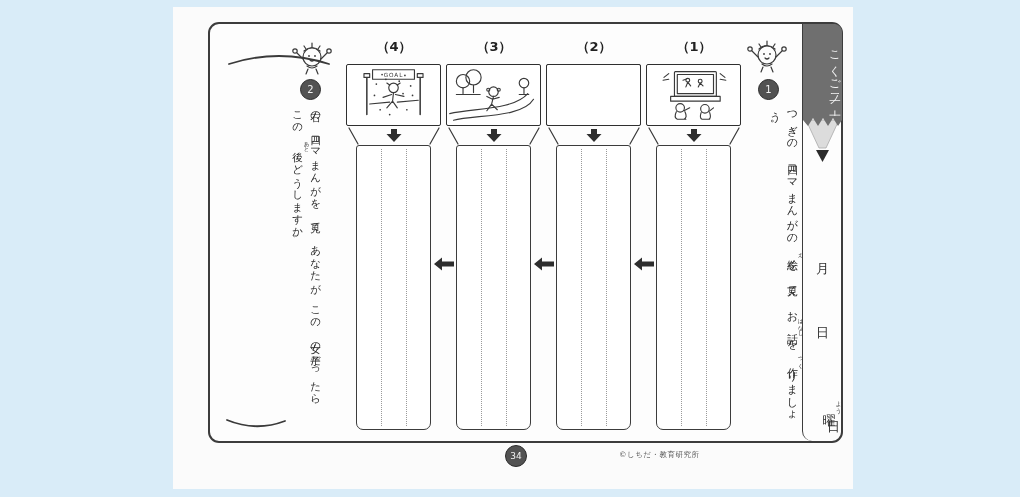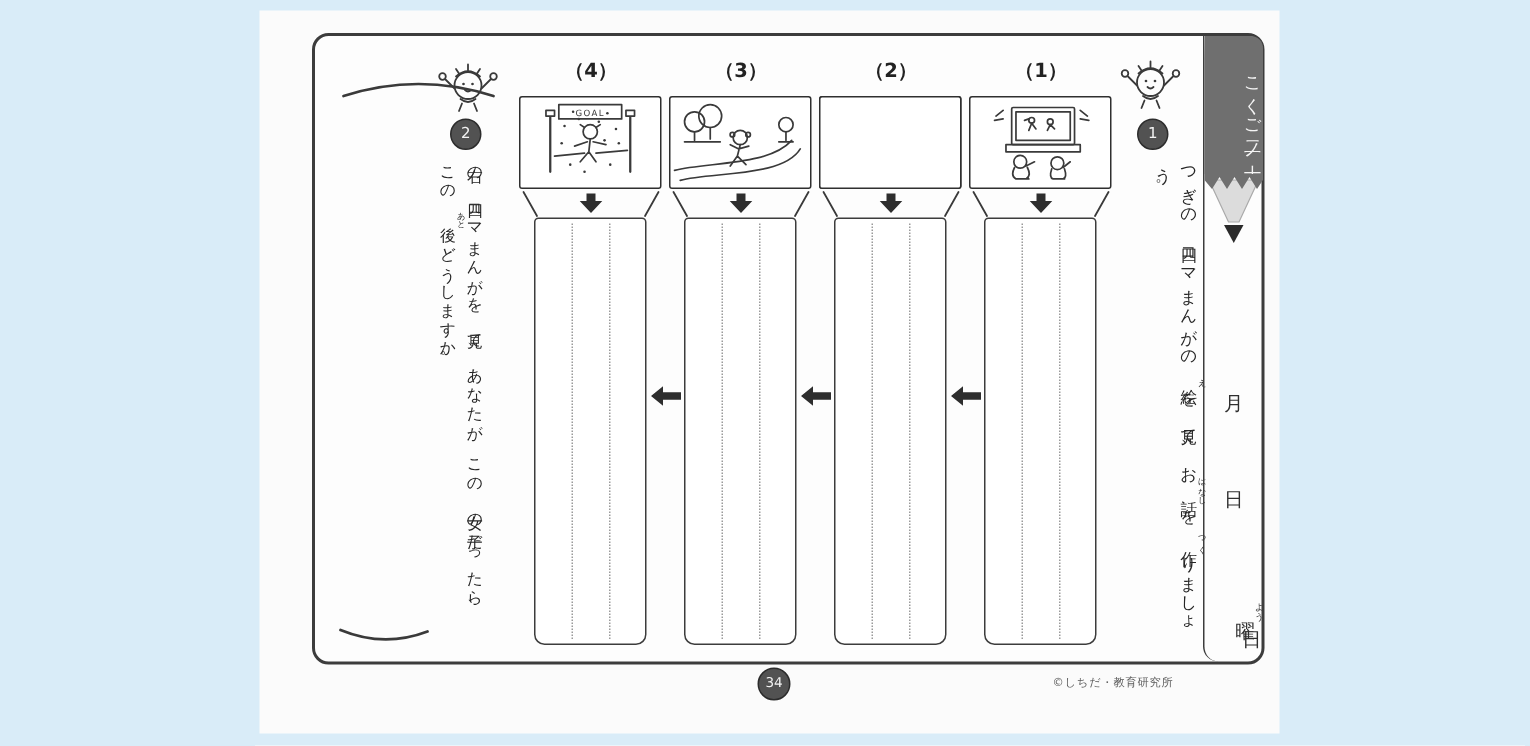--- a/index.html
+++ b/index.html
@@ -41,21 +41,21 @@
   .panel-box svg{width:100%;height:100%;display:block;}
   .funnel{position:absolute;top:103px;left:0;width:96px;height:18px;}
   .writing-box{position:absolute;top:121px;left:10px;width:73px;height:283px;border:1.5px solid #3c3c3c;border-radius:3px 3px 7px 7px;background:#fff;}
   .wline{position:absolute;top:3px;bottom:3px;width:0;border-left:1px dotted #9a9a9a;}
   .seq-arrow{position:absolute;top:233px;width:20px;height:14px;}
 
   .arc{position:absolute;}
 
   
   .page-coin{position:absolute;left:332px;top:438px;width:20px;height:20px;font-size:9px;justify-content:center;}
-  .copyright{position:absolute;left:470px;top:443px;width:198px;text-align:center;font-size:7.5px;color:#5a5a5a;letter-spacing:0.5px;}
+  .copyright{position:absolute;left:446px;top:443px;width:198px;text-align:left;font-size:7.5px;color:#5a5a5a;letter-spacing:0.5px;}
   svg .ink{stroke:#3a3a3a;fill:none;stroke-width:1.2;stroke-linecap:round;stroke-linejoin:round;}
 </style>
 </head>
 <body>
 
 <div class="page">
   <div class="frame">
 
     <svg class="arc" style="left:16px;top:29px;width:106px;height:13px;" viewBox="0 0 106 13">
       <path class="ink" style="stroke-width:1.8" d="M3,11 Q53,-5 103,11"></path>

